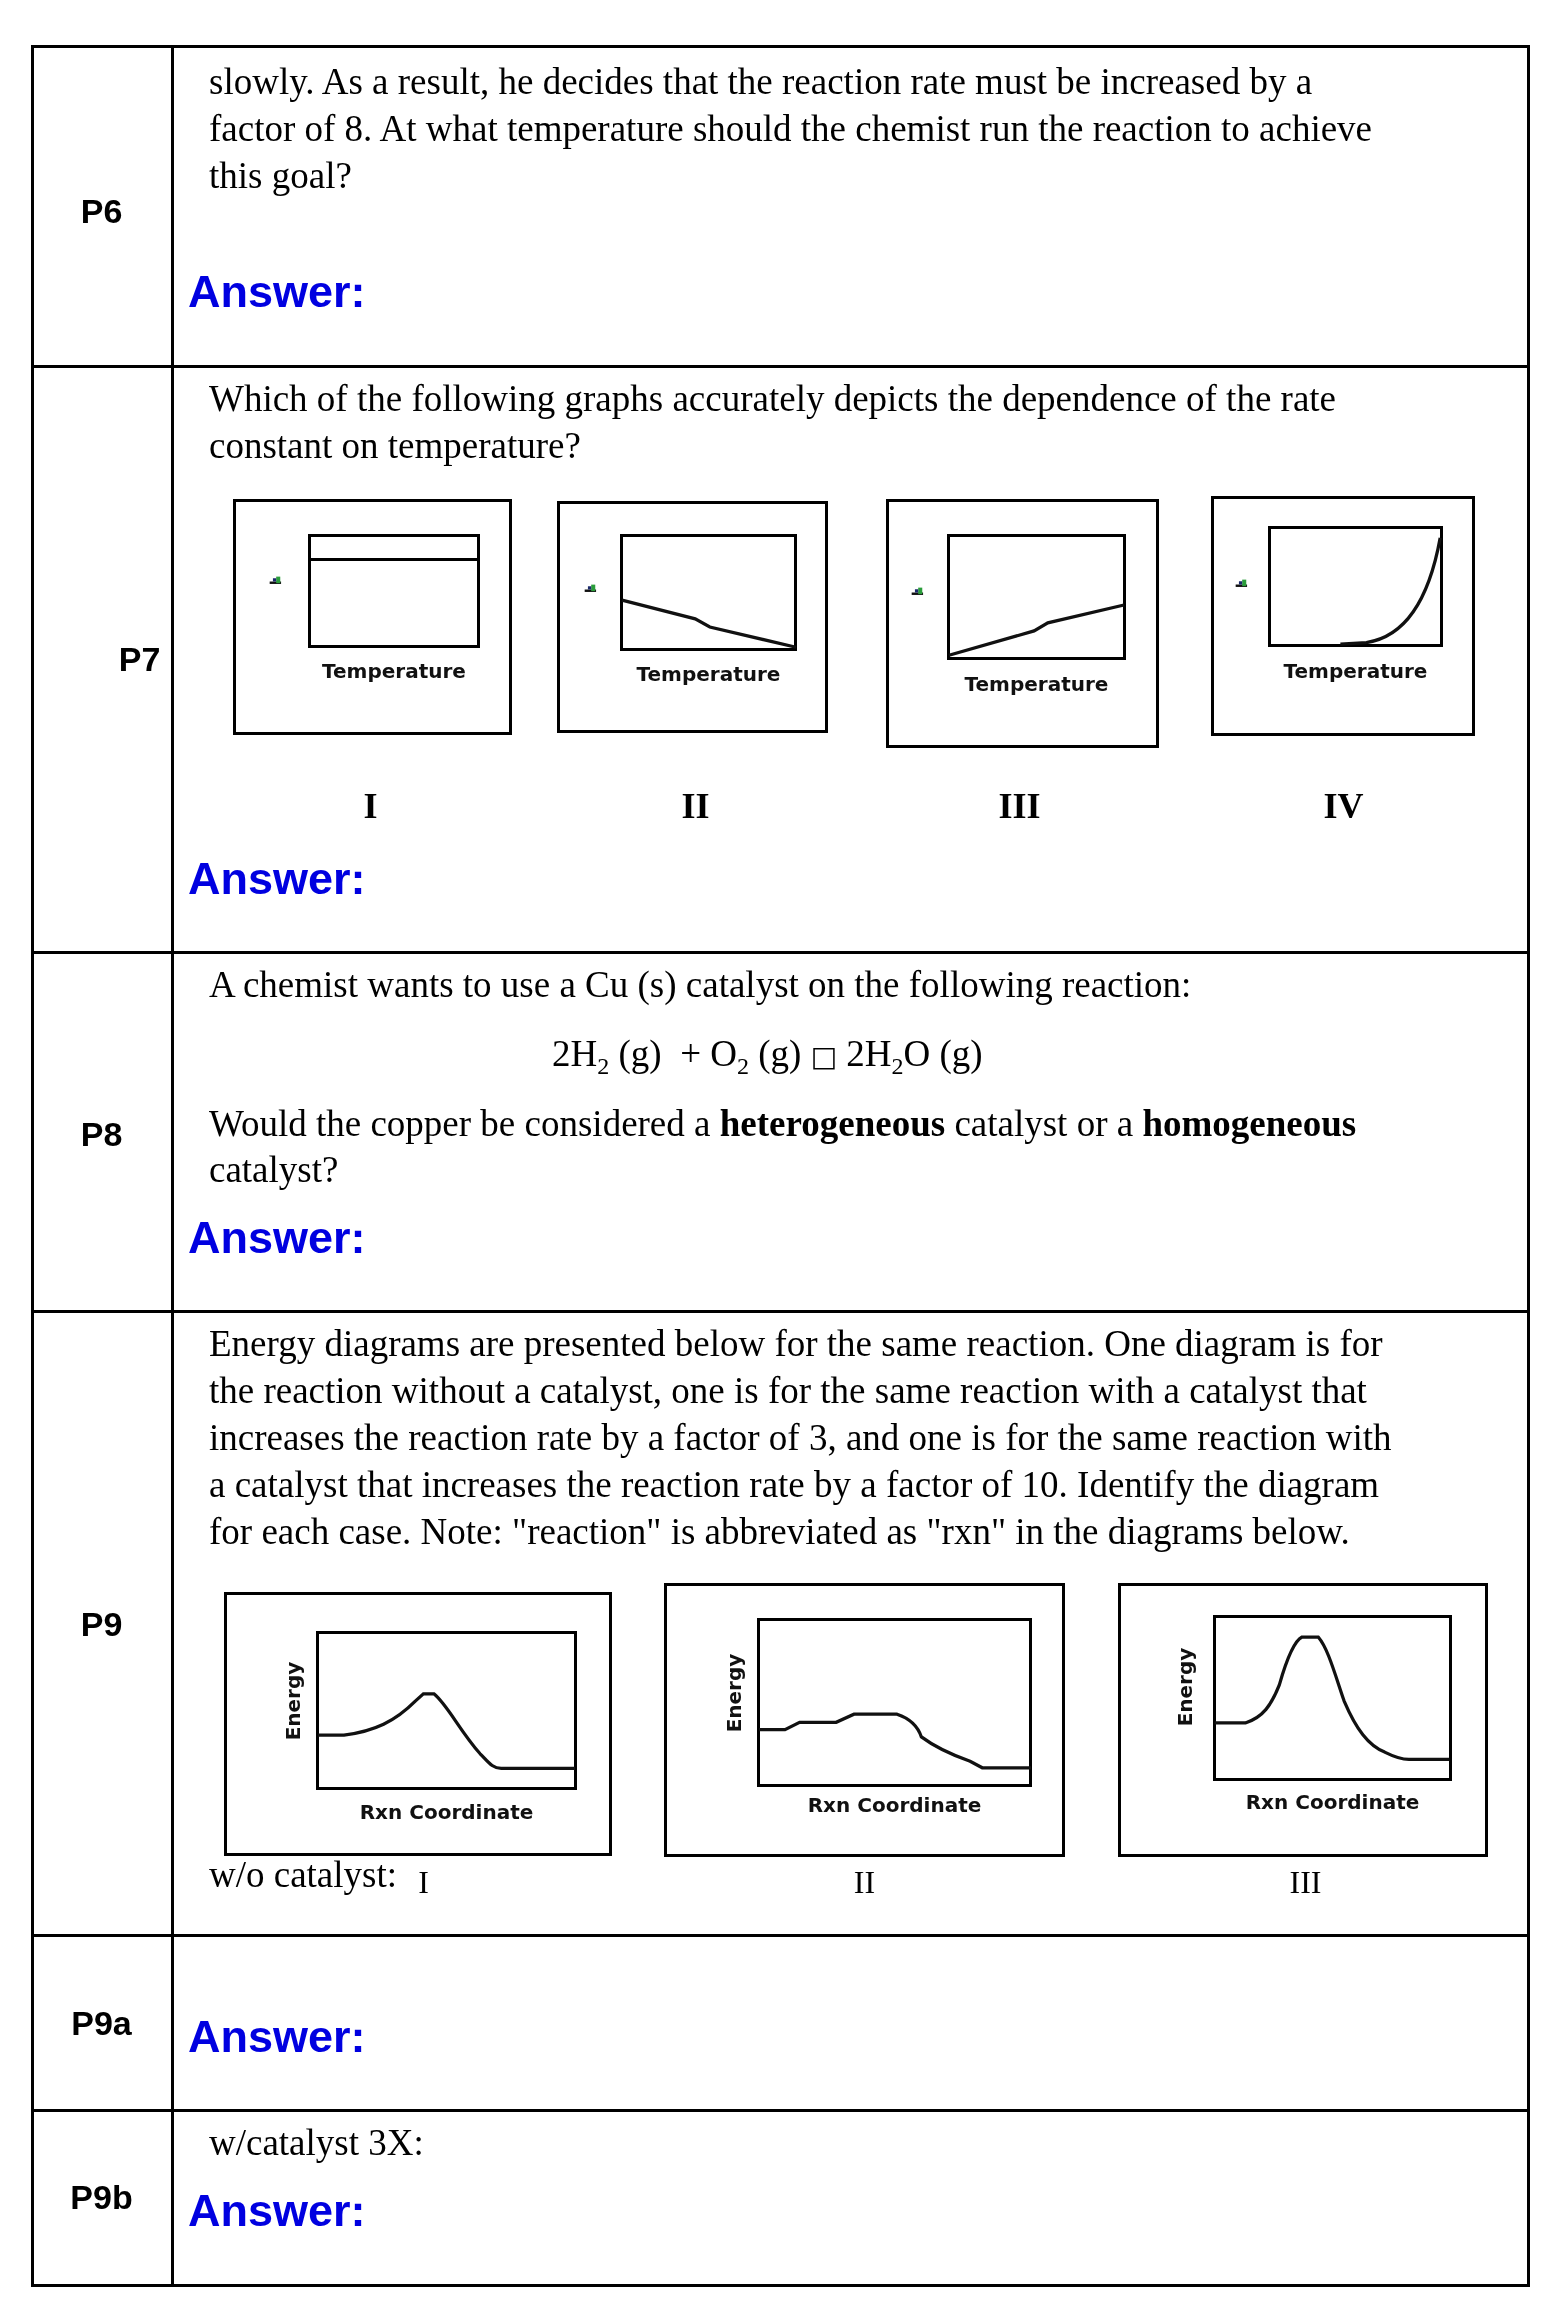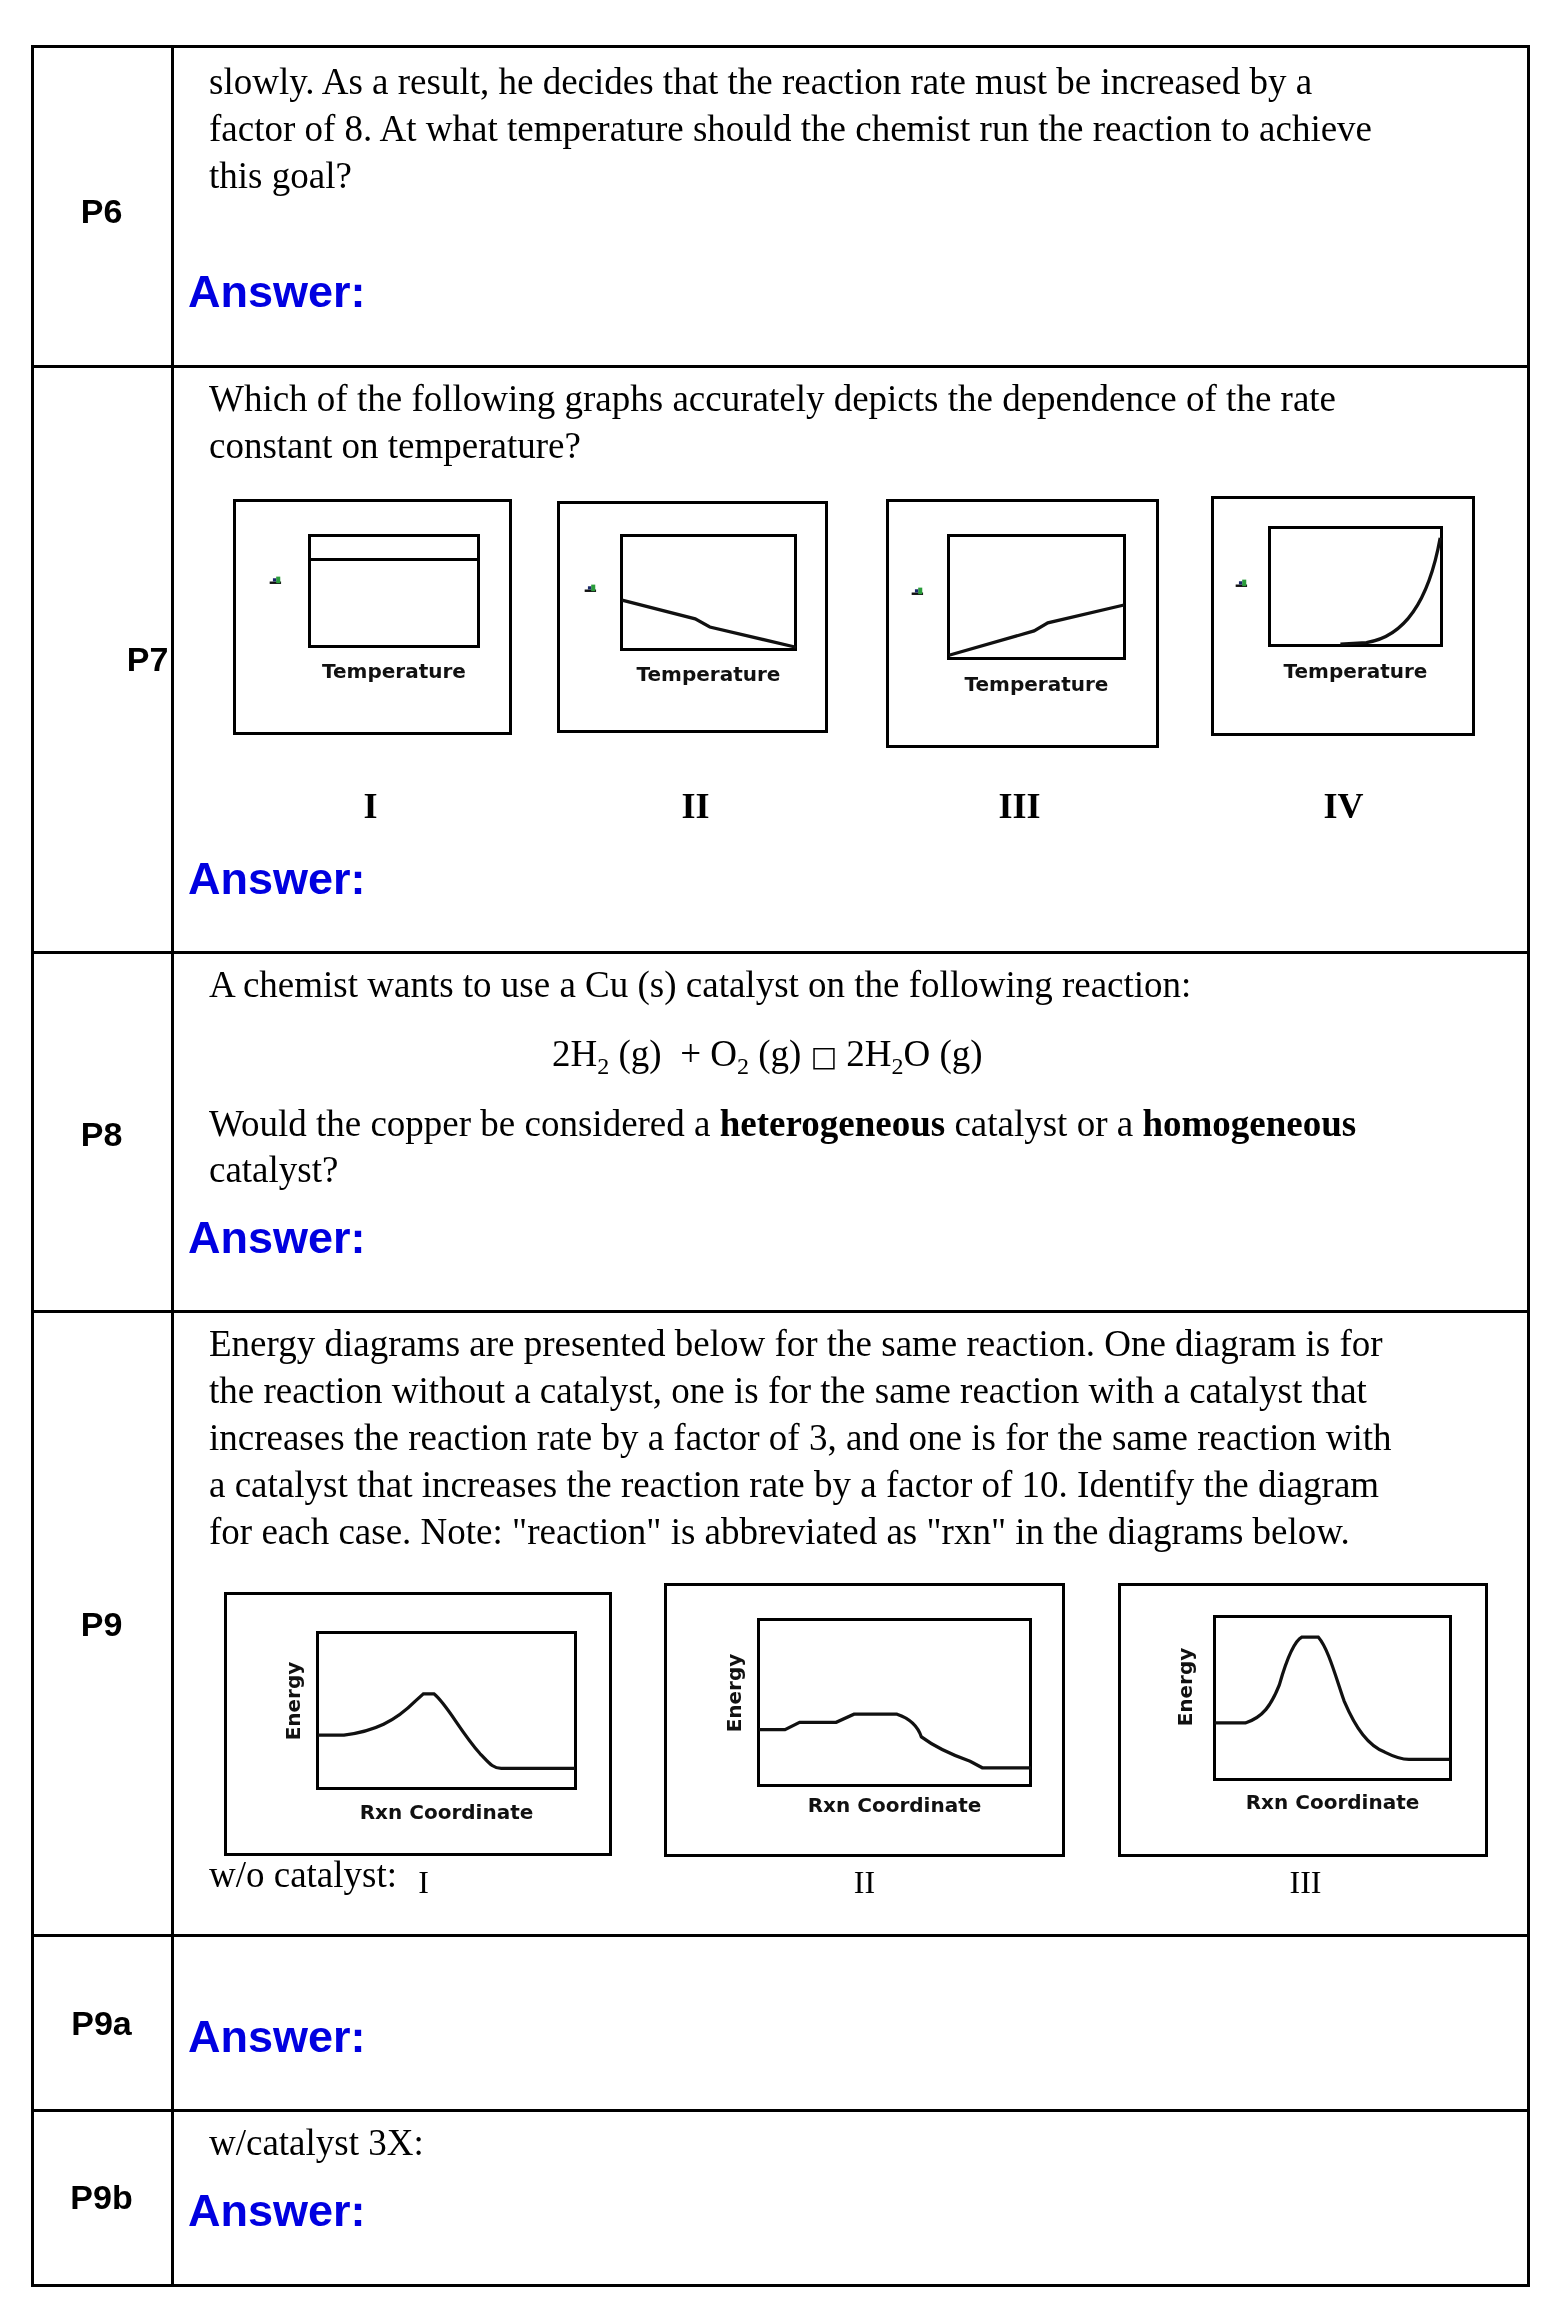--- a/index.html
+++ b/index.html
@@ -28,21 +28,21 @@
 <div class="hline" style="left:31px; top:951px; width:1499px;"></div>
 <div class="hline" style="left:31px; top:1310px; width:1499px;"></div>
 <div class="hline" style="left:31px; top:1934px; width:1499px;"></div>
 <div class="hline" style="left:31px; top:2109px; width:1499px;"></div>
 <div class="hline" style="left:31px; top:2284px; width:1499px;"></div>
 <div class="vline" style="left:31px; top:45px; height:2241px;"></div>
 <div class="vline" style="left:171px; top:45px; height:2241px;"></div>
 <div class="vline" style="left:1527px; top:45px; height:2241px;"></div>
 
 <div class="label" style="left:32px; top:185px;margin-top:7px;">P6</div>
-<div class="label" style="left:32px; top:640px;padding-left:46px;">P7</div>
+<div class="label" style="left:24px; top:640px;padding-left:46px;">P7</div>
 <div class="label" style="left:32px; top:1115px;">P8</div>
 <div class="label" style="left:32px; top:1605px;">P9</div>
 <div class="label" style="left:32px; top:2004px;">P9a</div>
 <div class="label" style="left:32px; top:2178px;">P9b</div>
 
 <div class="q" style="left:209px; top:58px; width:1308px;">
   <div>slowly.  As a result, he decides that the reaction rate must be increased by a</div>
   <div>factor of 8.  At what temperature should the chemist run the reaction to achieve</div>
   <div>this goal?</div>
 </div>

